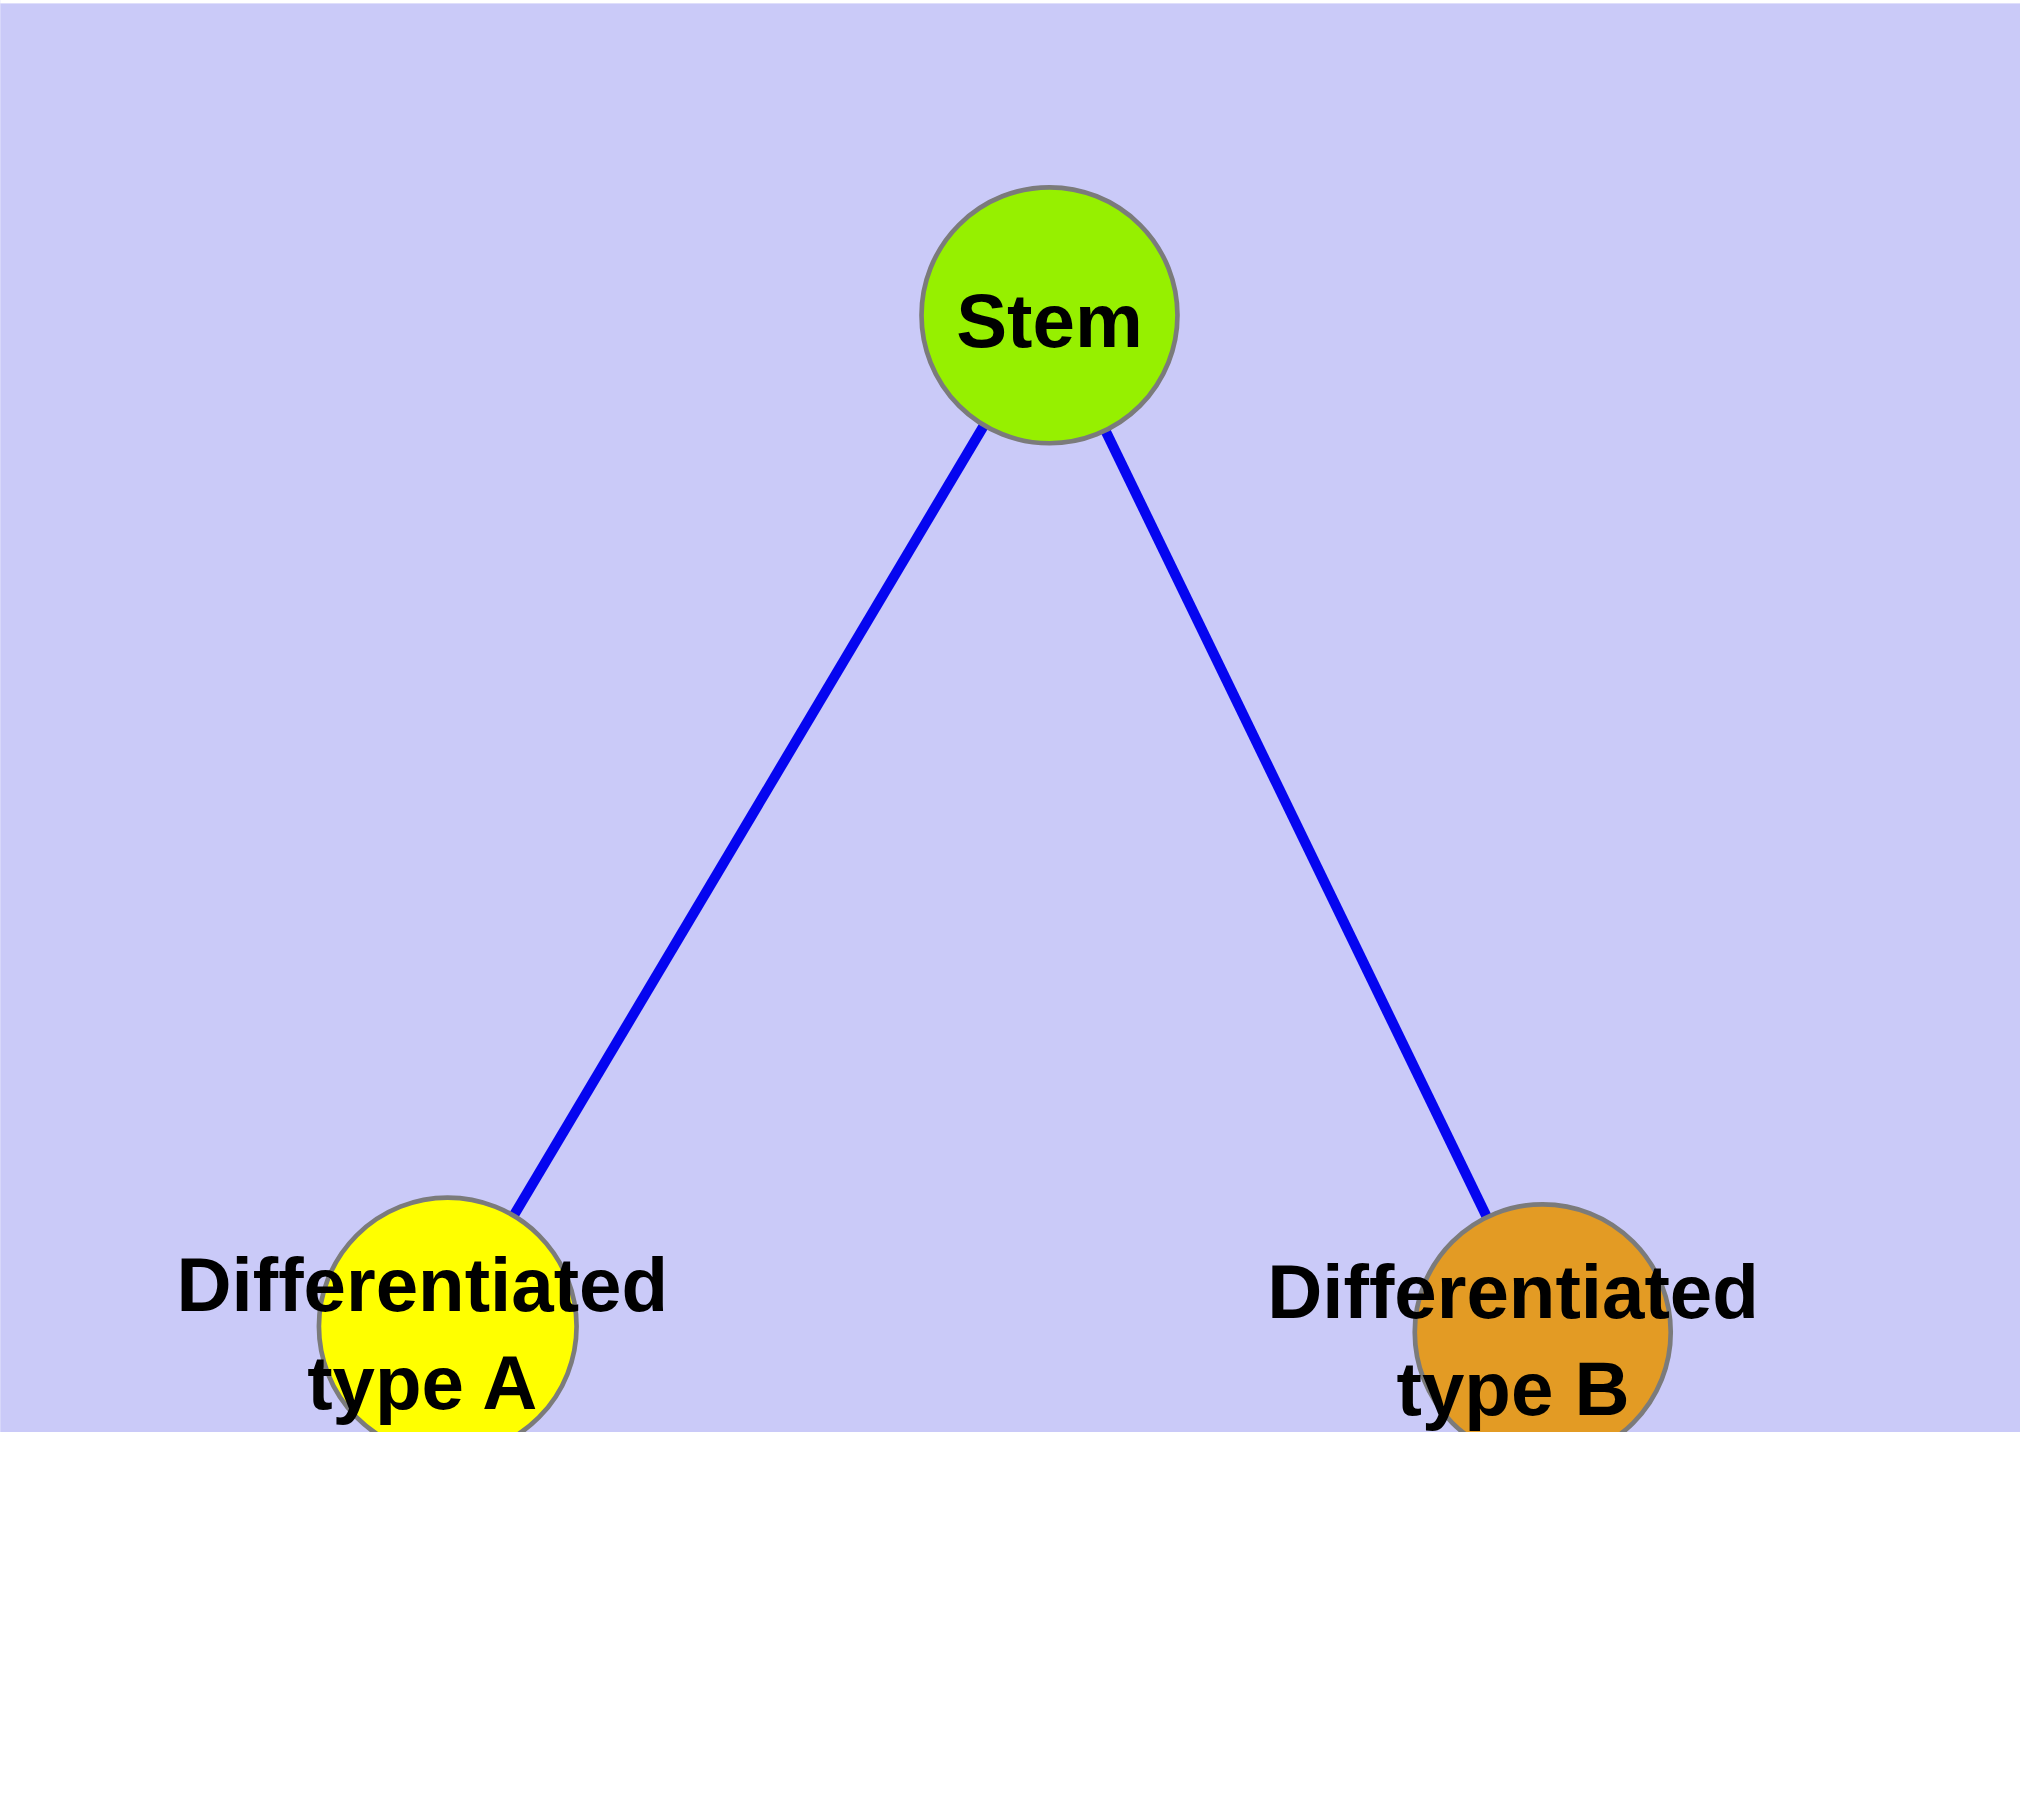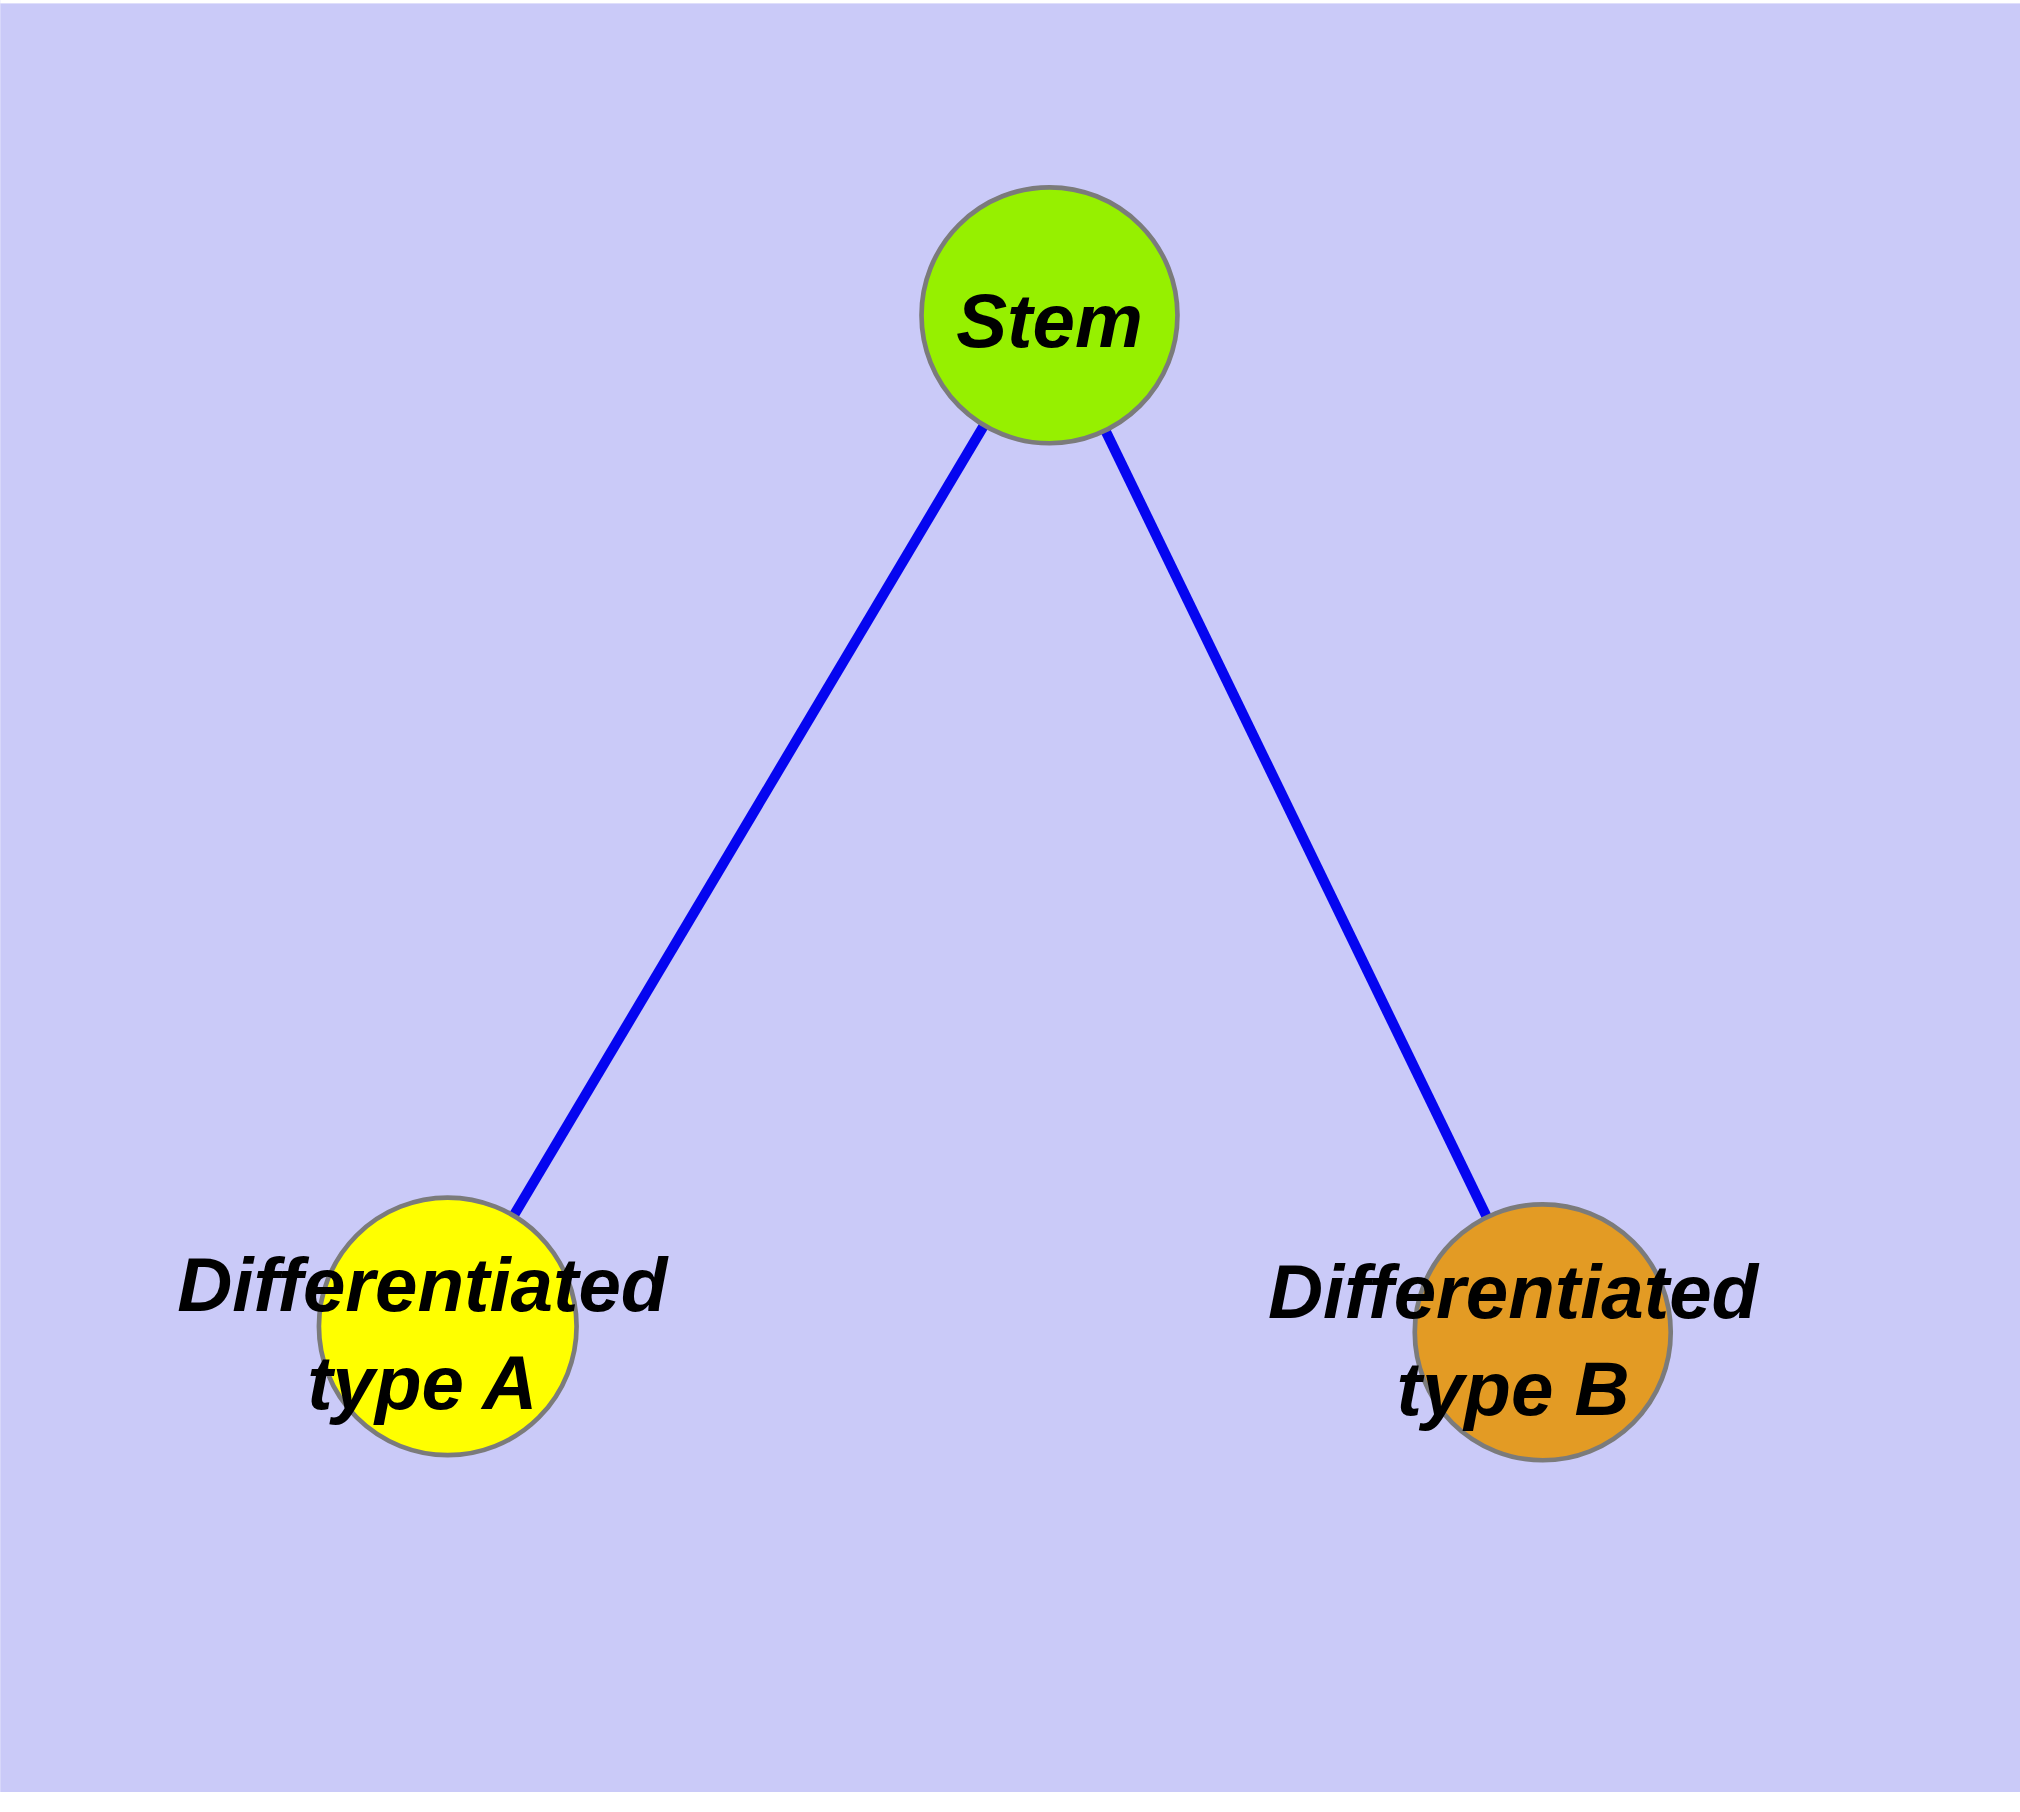--- a/index.html
+++ b/index.html
@@ -2,23 +2,22 @@
 <html style="font-size:13.6px"><head>
 <meta charset="utf-8">
 <style>
   html, body {
     margin: 0;
     padding: 0;
     background: #ffffff;
   }
   .diagram-wrap {
     width: 2021px;
-    height: 1792px;
+    height: 1432px;
     overflow: hidden;
-    font-style: italic;
   }
   svg {
     display: block;
   }
   .node-label {
     font-family: "Liberation Sans", "DejaVu Sans", sans-serif;
     font-weight: bold;
     font-size: 90px;
     text-anchor: middle;
   }

